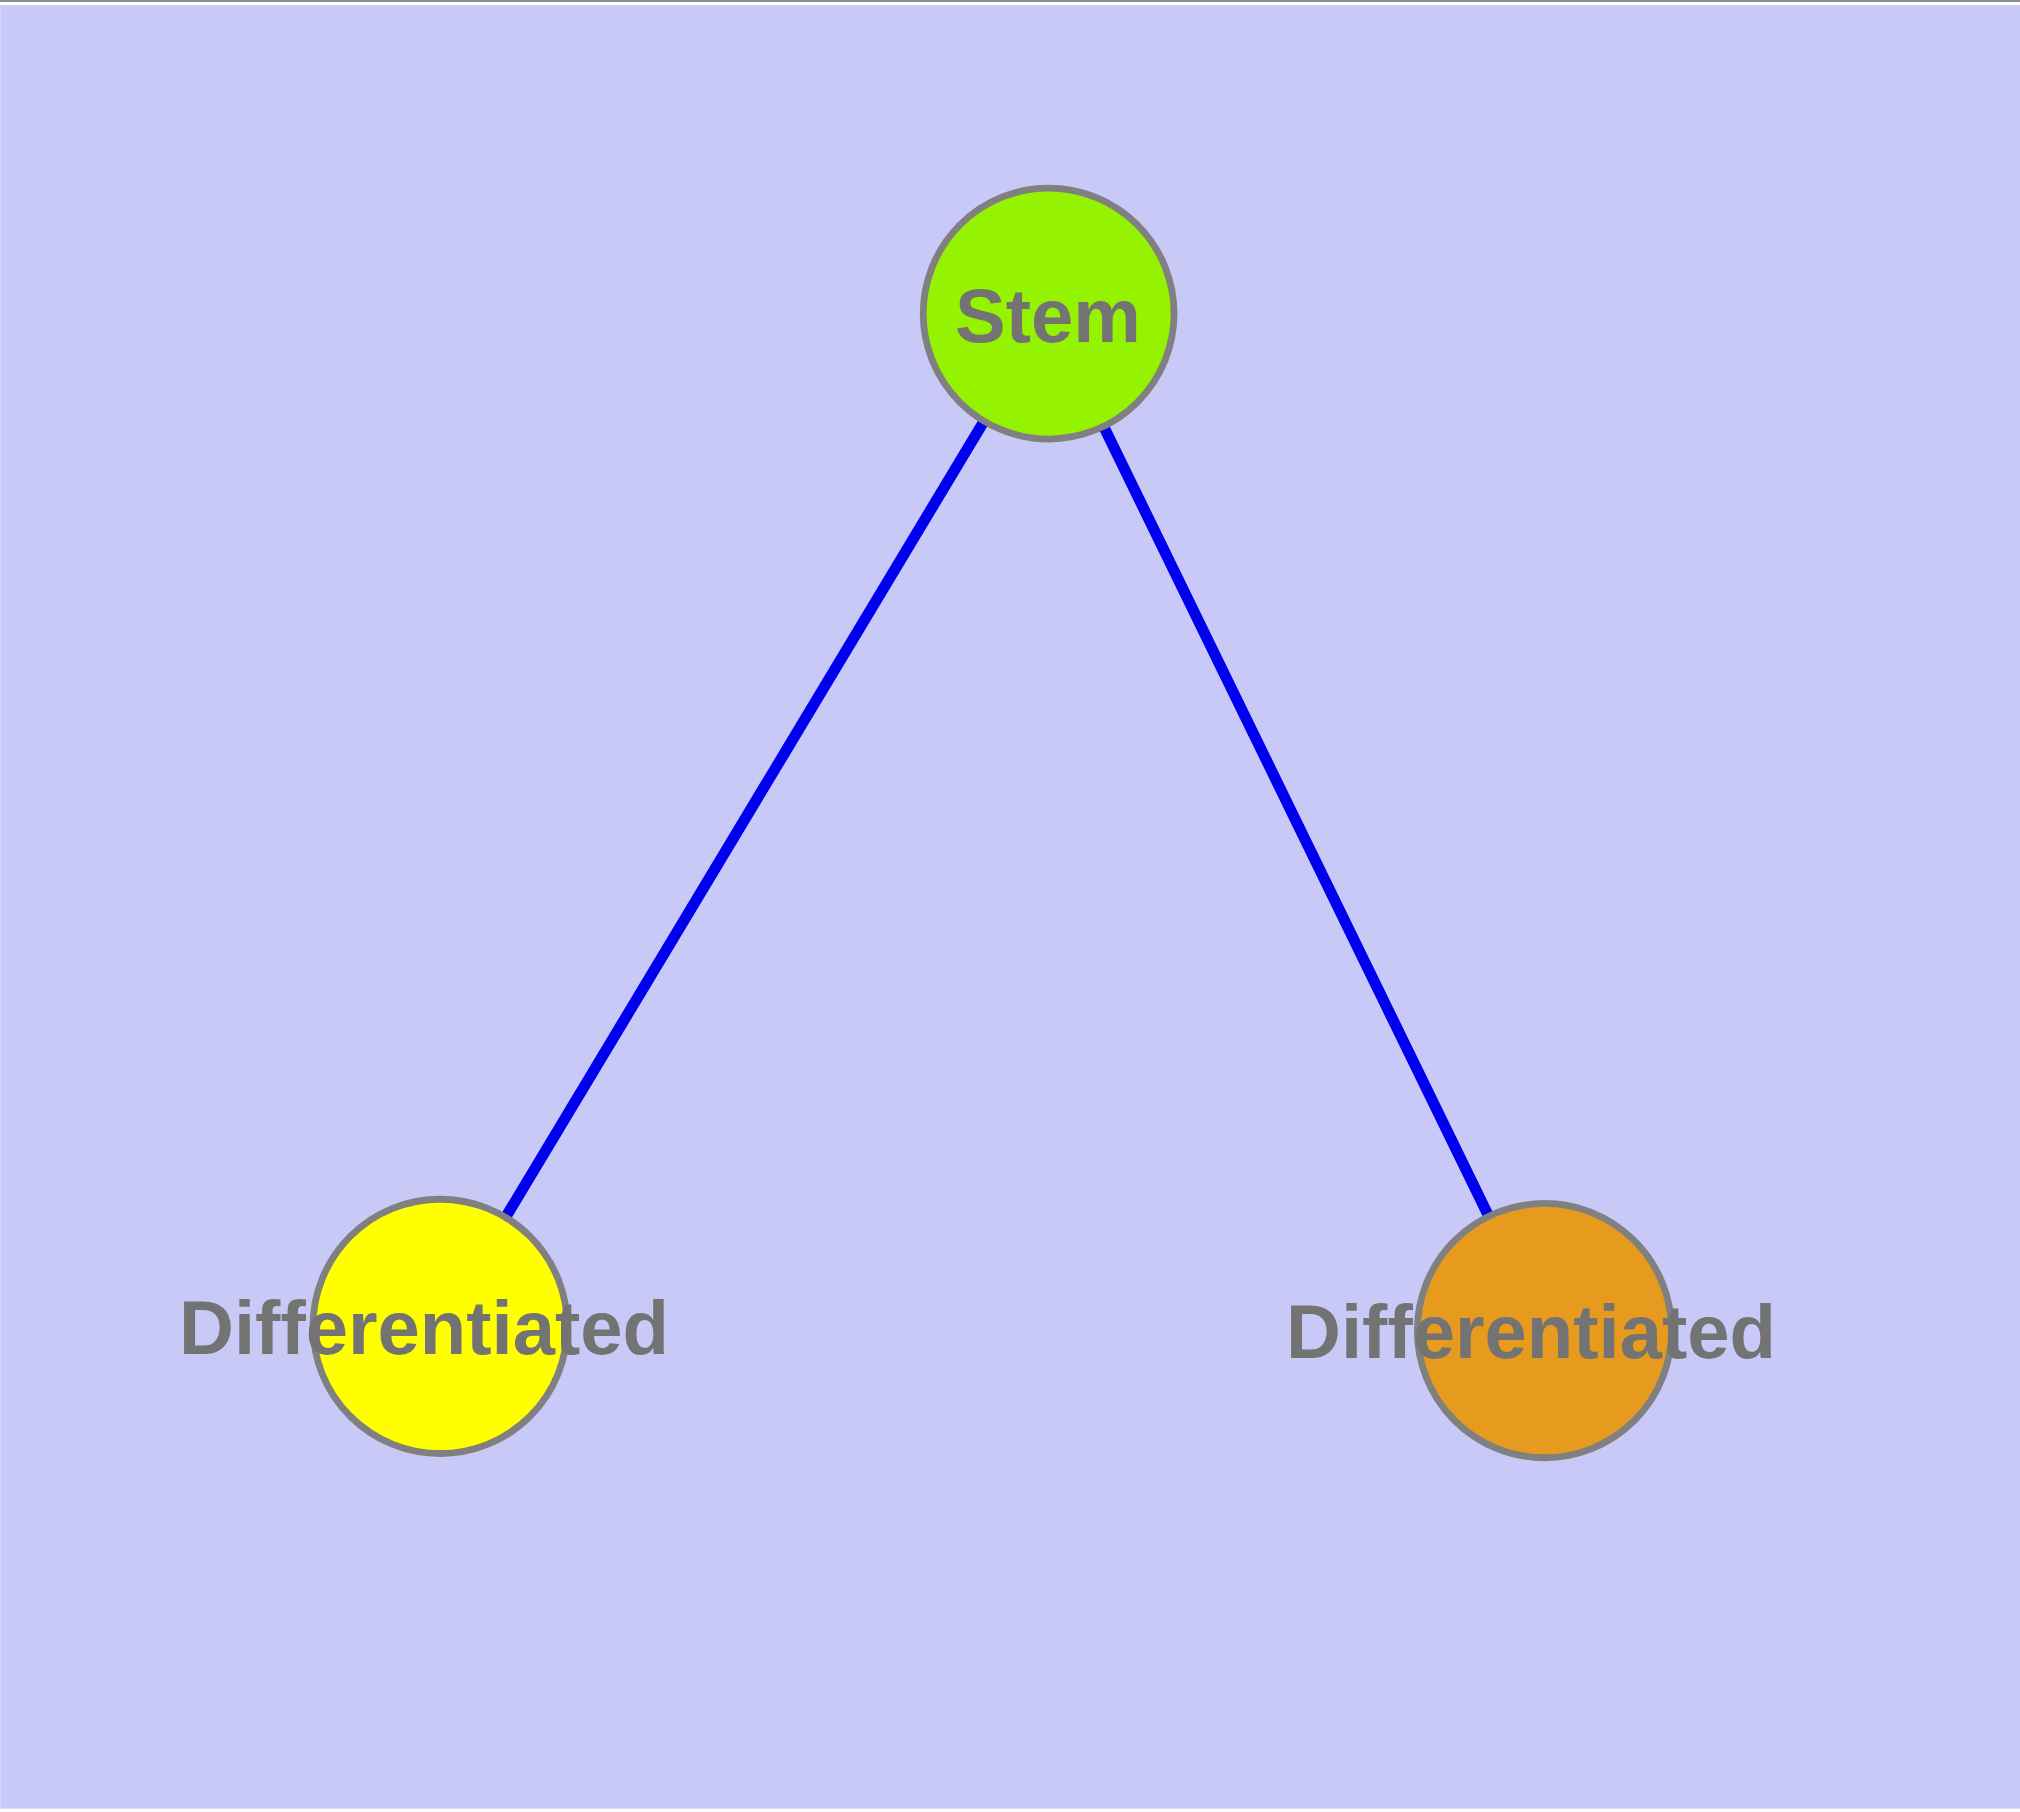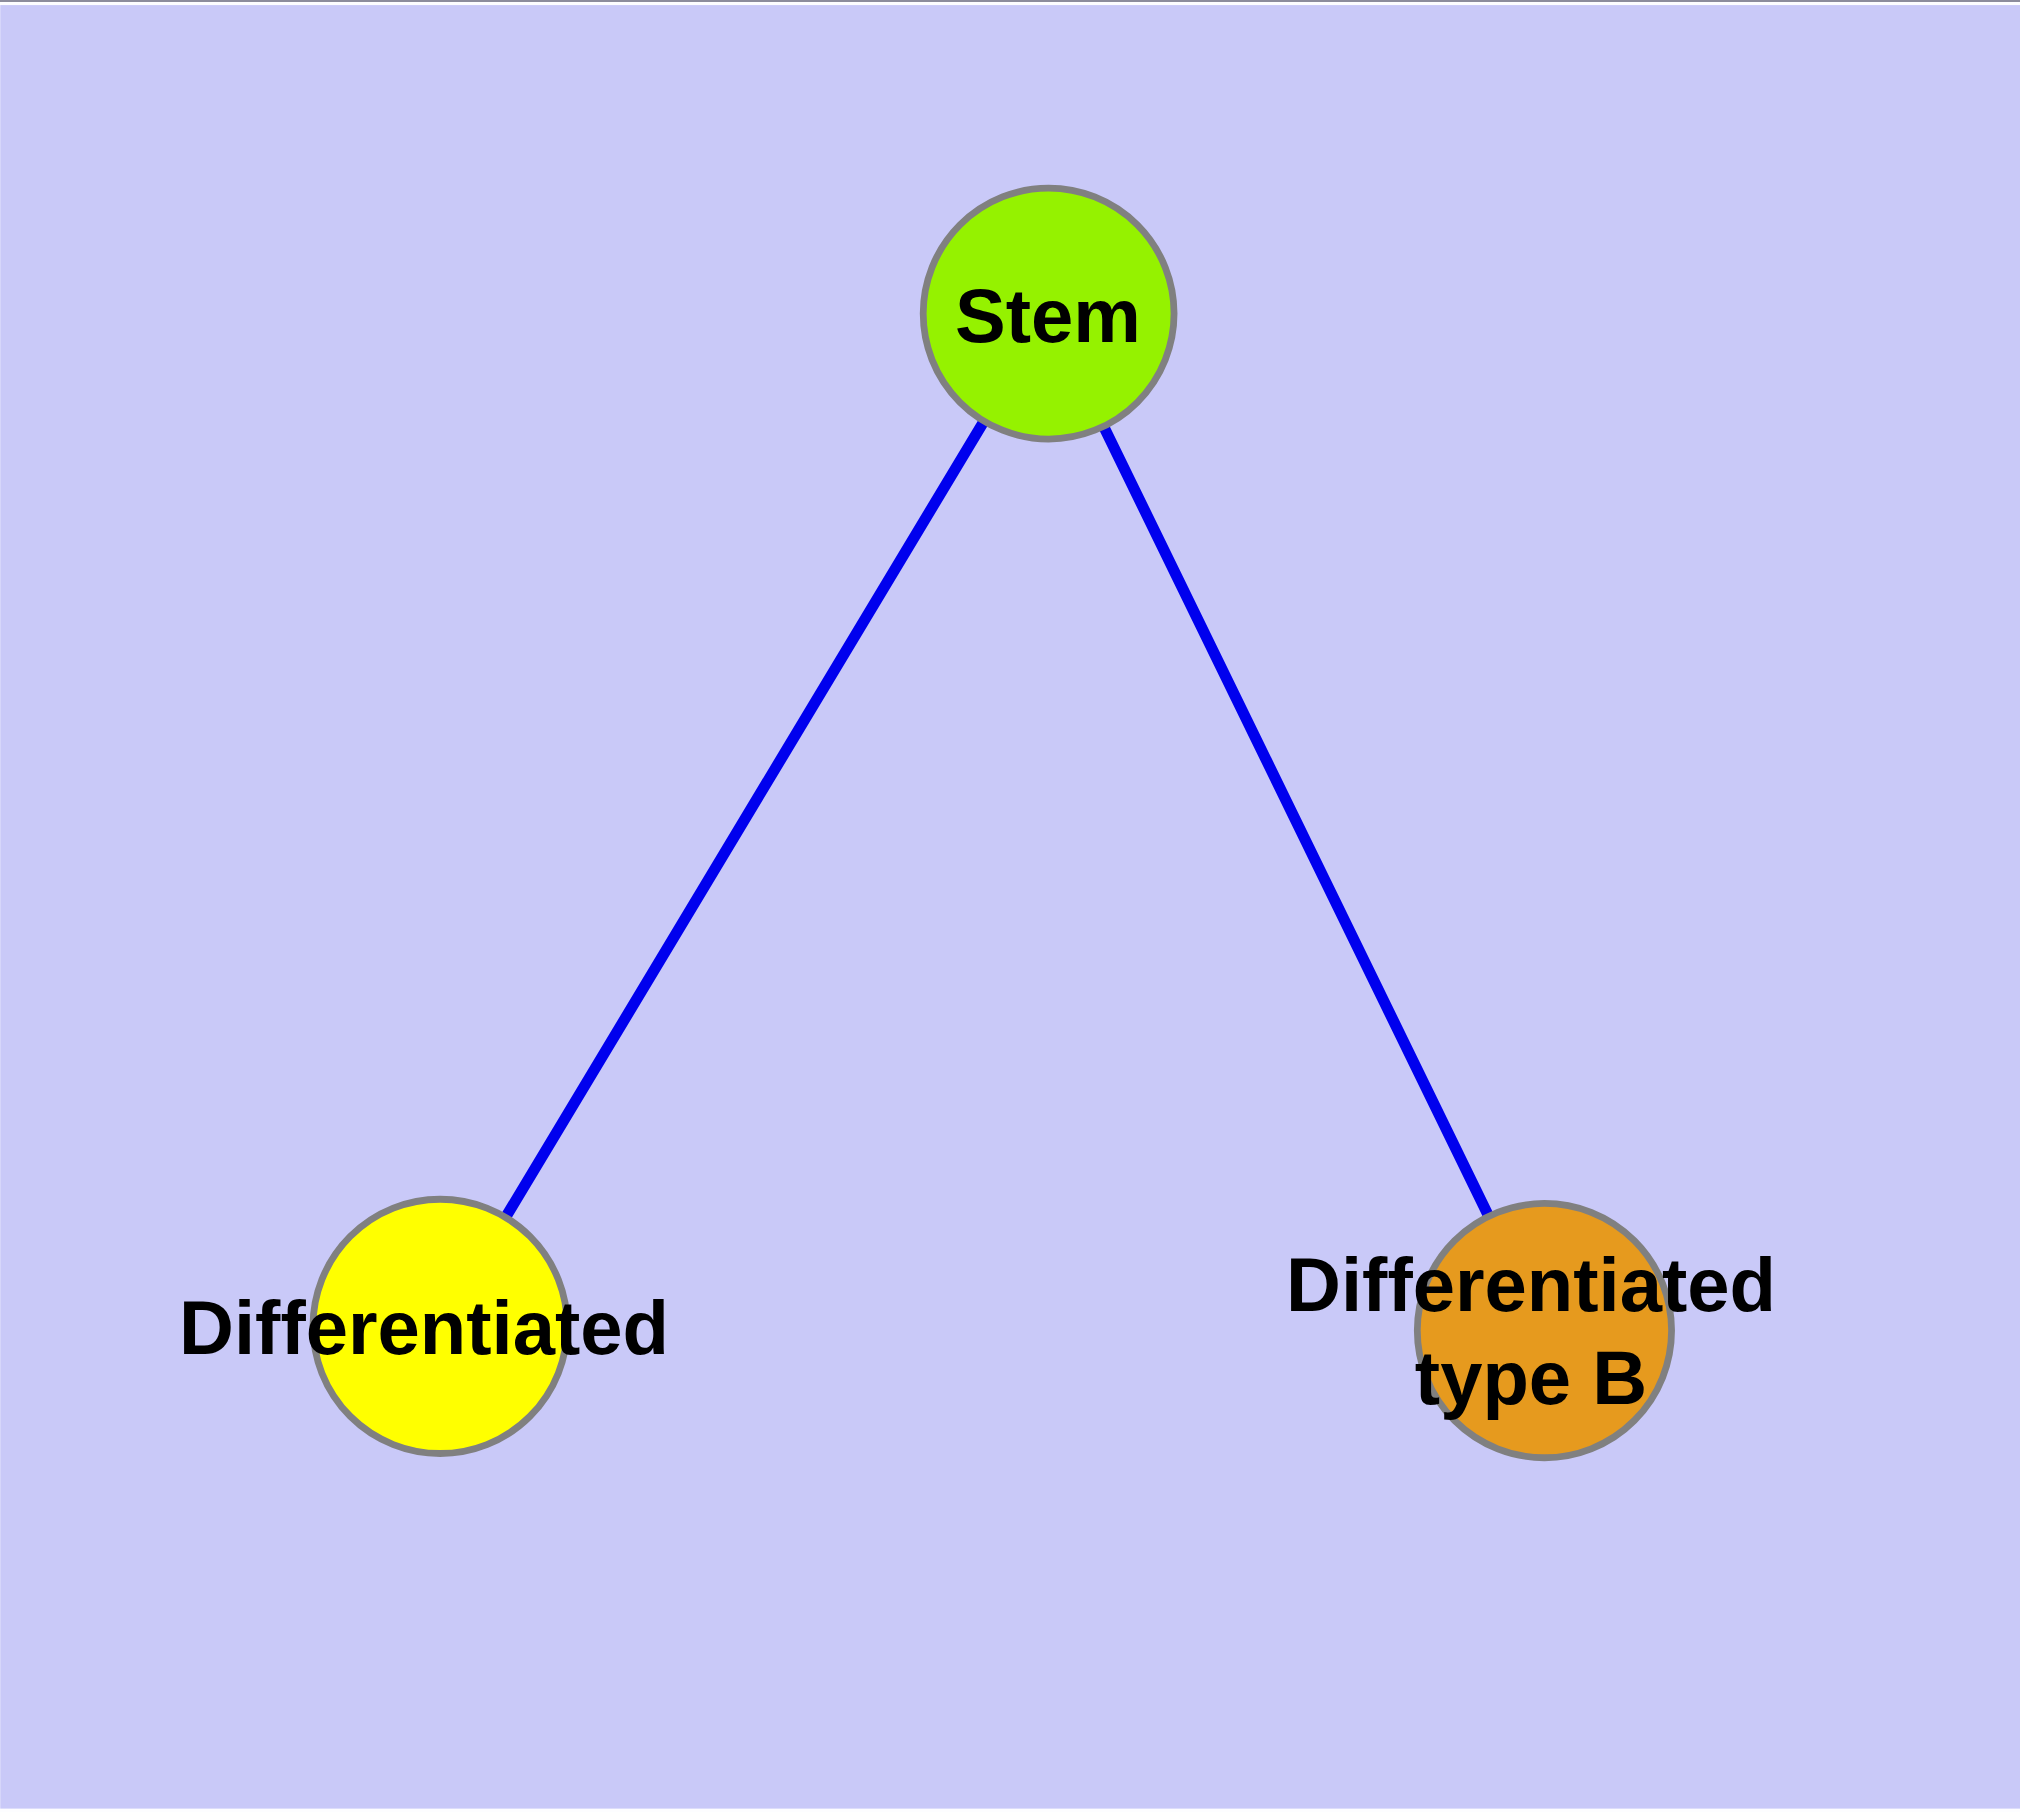--- a/index.html
+++ b/index.html
@@ -34,21 +34,21 @@
     stroke-linecap: round;
     fill: none;
   }
   .node-circle {
     stroke: #808080;
     stroke-width: 8px;
   }
   .node-label {
     position: absolute;
     transform: translate(-50%, -50%);
-    color: #000000;
+    color: #737373;
     font-weight: bold;
     font-size: 76px;
     line-height: 93px;
     text-align: center;
     white-space: nowrap;
     letter-spacing: 0;
   }
   .label-line { display: block; }
   .stem-label   { left: 1048px; top: 315px; }
   .type-a-label { left: 424px;  top: 1327px; }
@@ -78,17 +78,16 @@
   <div class="node-label stem-label">
     <span class="label-line">Stem</span>
   </div>
 
   <div class="node-label type-a-label">
     <span class="label-line">Differentiated</span>
   </div>
 
   <div class="node-label type-b-label">
     <span class="label-line">Differentiated</span>
-    <span class="label-line">type B</span>
   </div>
 
 </div>
 
 
 </body></html>

